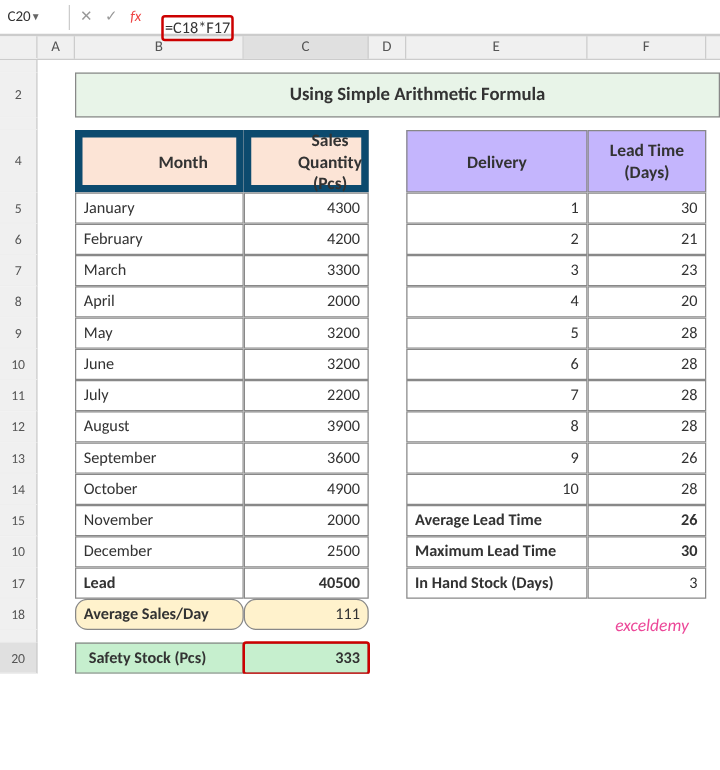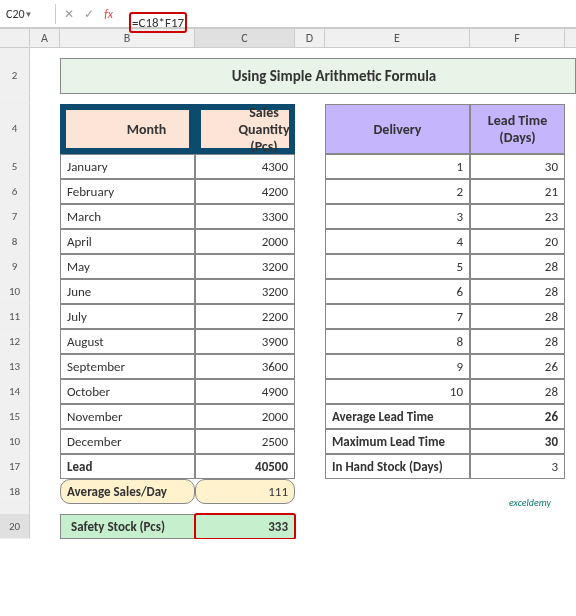--- a/index.html
+++ b/index.html
@@ -38,21 +38,21 @@
     
     .td { border: 1px solid #888; background: #fff; font-size: 13px; }
     .td-r { justify-content: flex-end; }
     .td-bold { font-weight: bold; }
     .td-yellow { background: #fff2cc; border-radius: 10px; }
     .td-green { background: #c6efce; font-weight: bold; padding-left: 10px; }
     
     .selected-cell { position: relative; }
     .selected-cell::after { content: ''; position: absolute; inset: -2px; border: 2px solid #c00; border-radius: 3px; pointer-events: none; }
     
-    .watermark { position: absolute; bottom: 30px; right: 25px; font-size: 10px; color: #0f766e; font-style: italic; text-align: right; }
+    .watermark { position: absolute; bottom: 30px; right: 25px; font-size: 14px; color: #ec4899; font-style: italic; text-align: right; }
     
     .active-col { background: #e0e0e0; }
     .active-row { background: #e0e0e0; }
     .gap-row { height: 10px; }
     .gap-row .row-header { height: 10px; font-size: 0; }
   </style>
 </head>
 <body>
 
 <div class="formula-bar">

